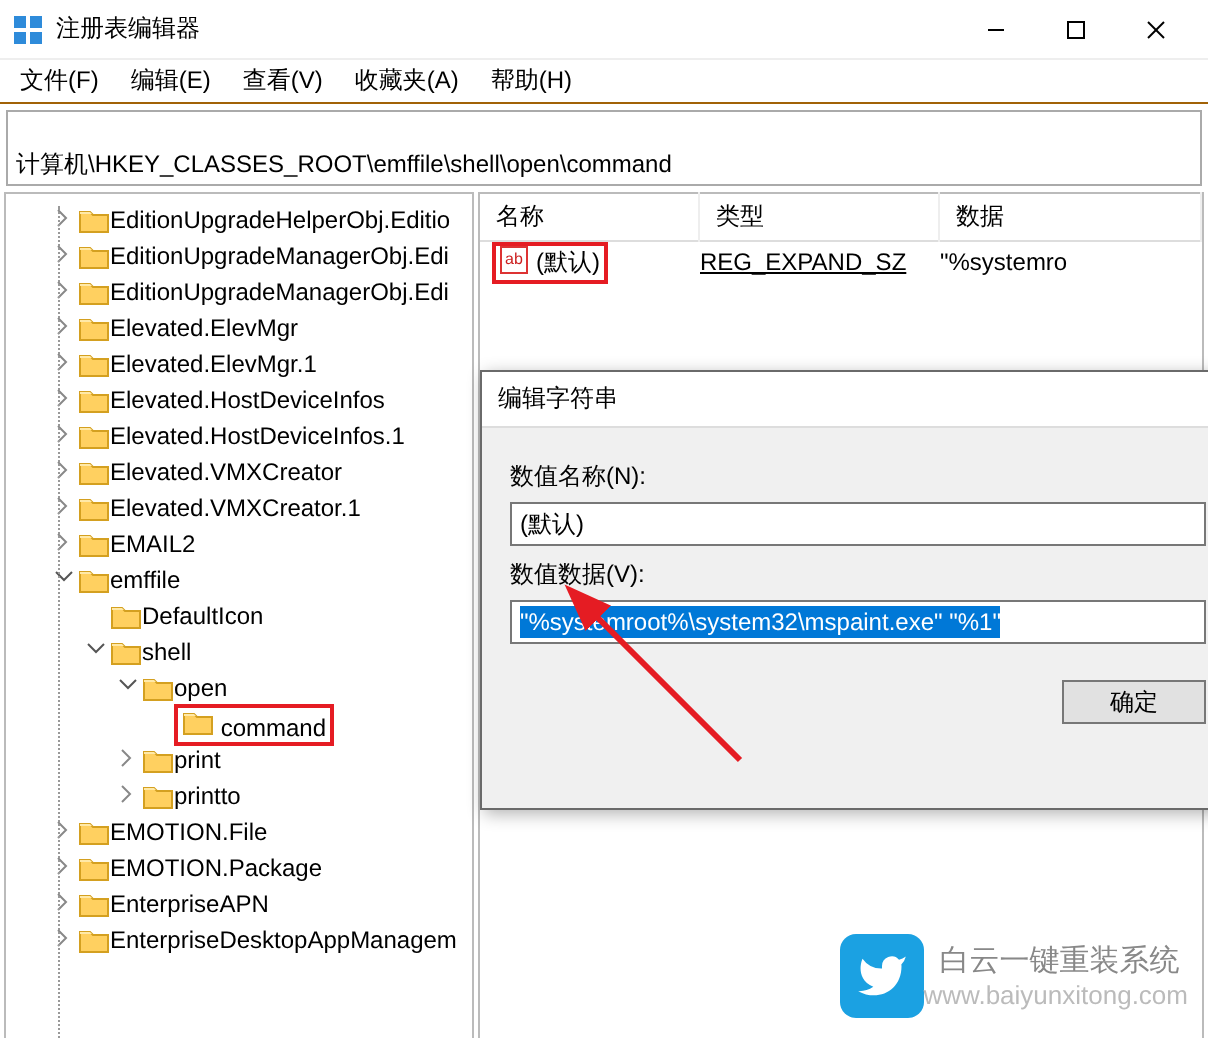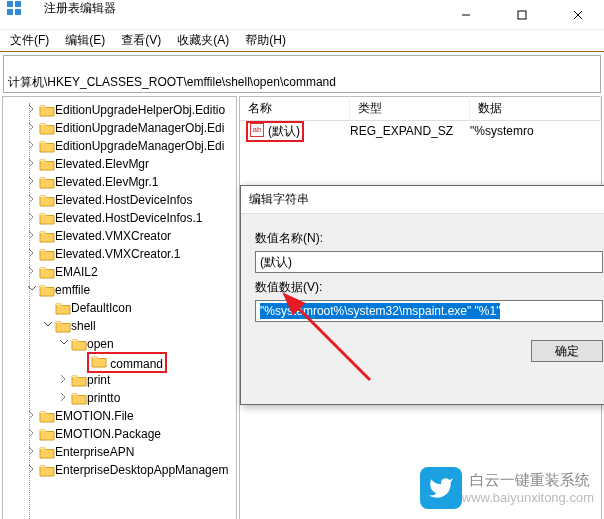--- a/index.html
+++ b/index.html
@@ -1,18 +1,18 @@
 <!DOCTYPE html>
 <html><head>
 <meta charset="utf-8">
 <style>
 * { margin: 0; padding: 0; box-sizing: border-box; font-family: "Microsoft YaHei", "Segoe UI", sans-serif; font-size: 12px; }
 body { width: 604px; height: 519px; background: #fff; position: relative; overflow: hidden; }
 
-.titlebar { height: 30px; background: #fff; display: flex; align-items: flex-start; padding: 0 6px; border-bottom: 1px solid #eee; gap: 16px; }
+.titlebar { height: 30px; background: #fff; display: flex; align-items: center; padding: 0 6px; border-bottom: 1px solid #eee; }
 .titlebar .app-icon { width: 16px; height: 16px; margin-right: 6px; }
 .titlebar .title { flex: 1; }
 .winbtn { width: 40px; height: 30px; display: flex; align-items: center; justify-content: center; color: #555; }
 
 .menubar { height: 22px; display: flex; padding: 0 4px; gap: 4px; border-bottom: 1px solid #a16207; }
 .menubar span { padding: 2px 6px; }
 
 .addressbar { height: 22px; border: 1px solid #aaa; margin: 3px 3px 1px 3px; padding: 18px 4px; background: #fff; }
 
 .panes { display: flex; height: 442px; position: relative; }
@@ -331,21 +331,21 @@
       <div class="col colA">名称</div>
       <div class="col colB">类型</div>
       <div class="col colC">数据</div>
     </div>
     <div class="list-row">
       <span class="red-box" style="display:flex;">
         <span class="str-icon">ab</span>
         <span>(默认)</span>
       </span>
       <span style="width:46px;"></span>
-      <span style="width:120px;">REG_EXPAND_SZ</span>
+      <span style="width:120px;text-decoration:underline;">REG_EXPAND_SZ</span>
       <span>"%systemro</span>
     </div>
   </div>
 
 </div>
 
 <div class="dialog">
   <div class="dlg-title">编辑字符串</div>
   <div class="dlg-body">
     <div class="dlg-label">数值名称(N):</div>

